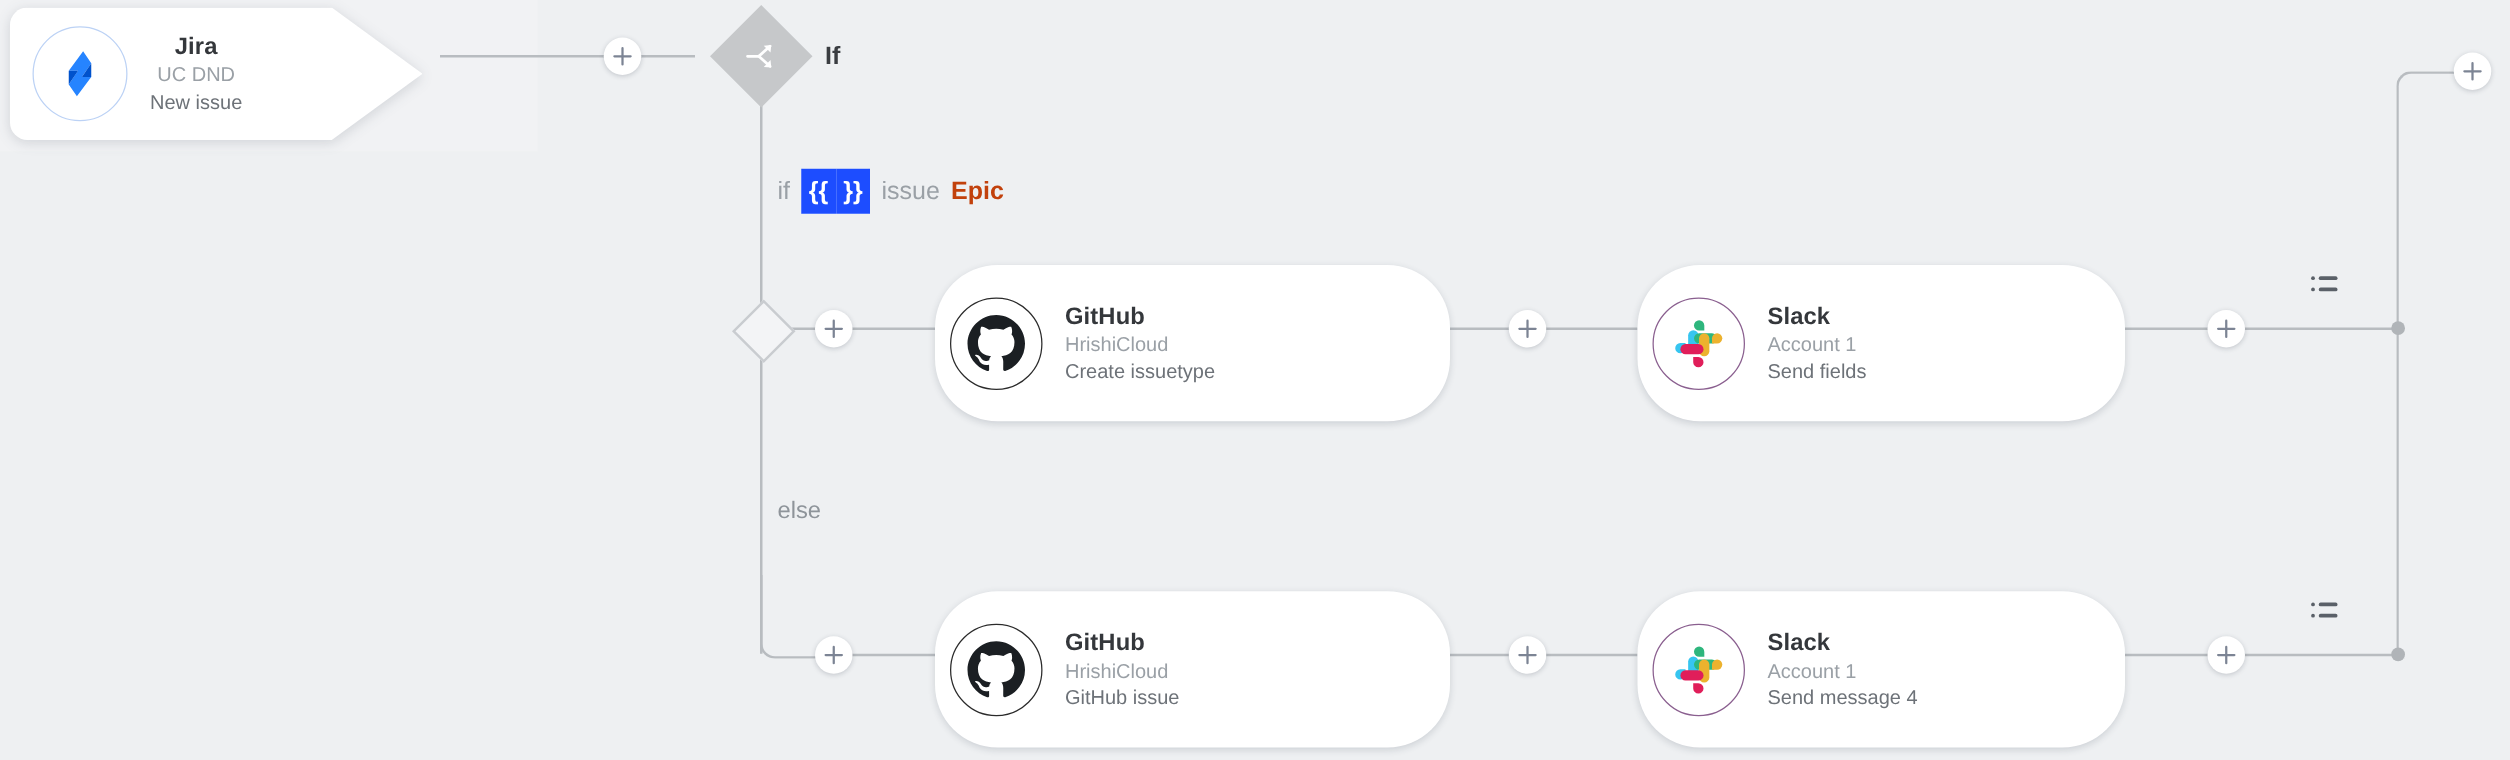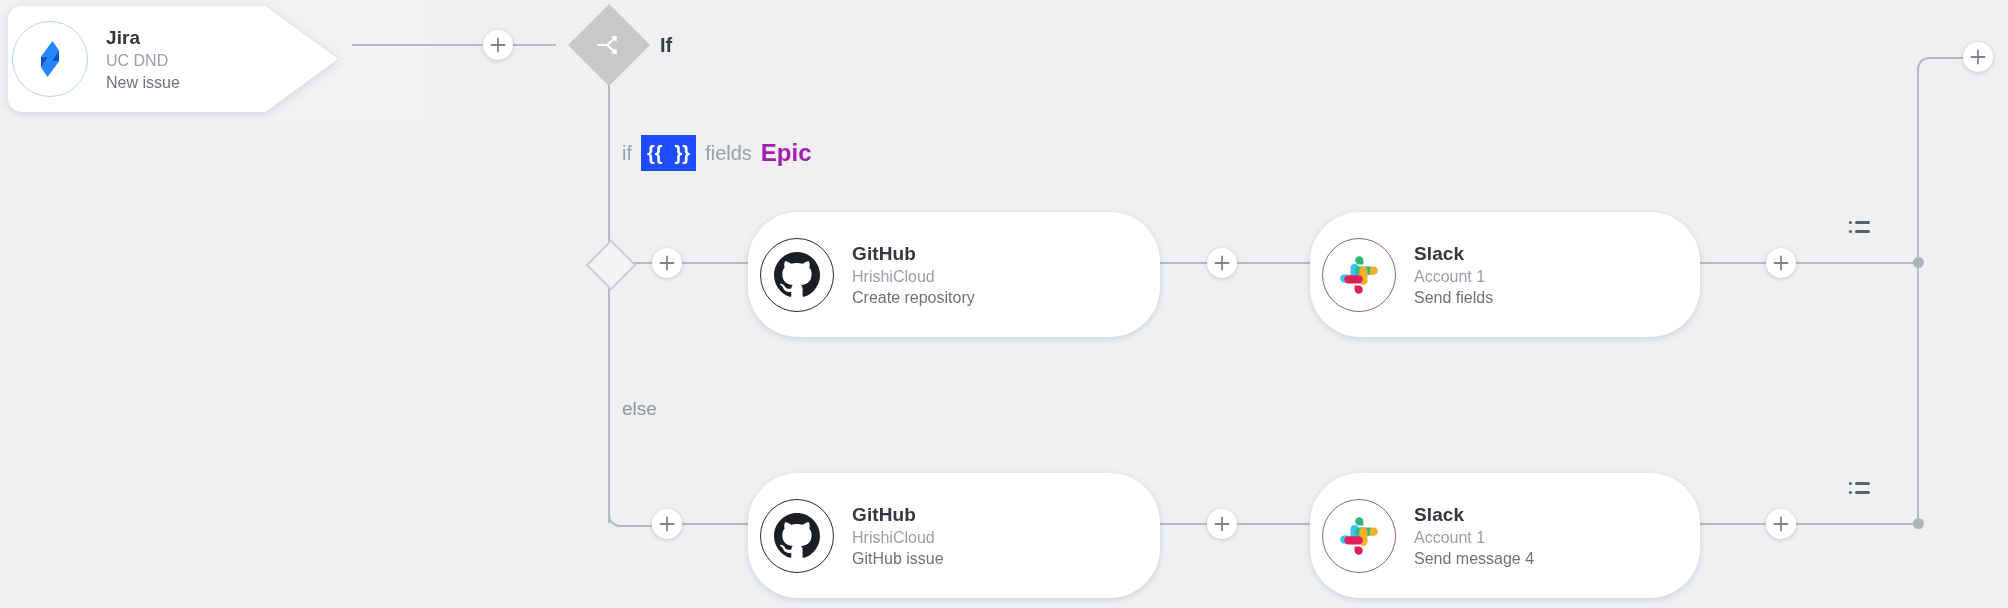--- a/index.html
+++ b/index.html
@@ -70,22 +70,23 @@
     cursor: pointer;
   }
   .trigger-shape {
     width: 100%;
     height: 100%;
     background: #ffffff;
     clip-path: polygon(0% 22%, 0% 0%, 78% 0%, 78% 0%, 100% 50%, 78% 100%, 0% 100%, 0% 78%);
     border-radius: 14px;
     display: flex;
     align-items: center;
-    padding-left: 4px;
+    padding-left: 18px;
     box-sizing: border-box;
+    text-align: center;
   }
 
   
   .node {
     position: absolute;
     height: 125px;
     border-radius: 50px;
     background: #ffffff;
     box-shadow: 0 2px 6px rgba(40,50,70,.16);
     display: flex;
@@ -203,23 +204,23 @@
     padding: 0 6px;
     box-sizing: border-box;
   }
   .expr-body {
     color: #25282c;
     font-weight: bold;
     padding: 0 5px;
     font-size: 20px;
   }
   .cond-val {
-    color: #a21caf;
+    color: #c2410c;
     font-weight: bold;
-    font-size: 24px;
+    font-size: 20px;
     text-align: center;
   }
 
   
   .list-icon {
     position: absolute;
     z-index: 6;
     cursor: pointer;
   }
 
@@ -294,42 +295,42 @@
     </svg>
   </div>
   <div class="lbl-if" style="left:660px; top:34px;">If</div>
 
   <div class="cond-row" style="left:622px; top:135px;">
     <span class="cond-kw">if</span>
     <span class="expr-chip" style="margin-left:9px;">
       <span class="expr-brace">{{</span>
       <span class="expr-brace">}}</span>
     </span>
-    <span class="cond-kw sp-l sp-r">fields</span>
+    <span class="cond-kw sp-l sp-r">issue</span>
     <span class="cond-val">Epic</span>
   </div>
 
   <div class="branch-diamond" style="left:593px; top:247px;"></div>
 
   <div class="plus-btn" style="left:652px; top:248px;">
     <svg width="18" height="18" viewBox="0 0 18 18">
         <path d="M9 2.5v13M2.5 9h13" stroke="#7c8494" stroke-width="1.8" stroke-linecap="round"></path>
       </svg>
   </div>
 
   <div class="node" style="left:748px; top:212px; width:412px;">
     <div class="icon-badge badge-github">
       <svg width="48" height="48" viewBox="0 0 24 24" aria-hidden="true">
         <path fill="#1b1f23" d="M12 .5C5.73.5.5 5.73.5 12c0 5.08 3.29 9.39 7.86 10.91.58.1.79-.25.79-.56 0-.28-.01-1.02-.02-2-3.2.69-3.88-1.54-3.88-1.54-.52-1.33-1.28-1.69-1.28-1.69-1.05-.72.08-.7.08-.7 1.16.08 1.77 1.19 1.77 1.19 1.03 1.77 2.7 1.26 3.36.96.1-.75.4-1.26.73-1.55-2.55-.29-5.24-1.28-5.24-5.68 0-1.25.45-2.28 1.18-3.08-.12-.29-.51-1.46.11-3.05 0 0 .96-.31 3.15 1.18a10.9 10.9 0 0 1 5.74 0c2.18-1.49 3.14-1.18 3.14-1.18.63 1.59.24 2.76.12 3.05.74.8 1.18 1.83 1.18 3.08 0 4.41-2.7 5.38-5.27 5.67.42.36.78 1.06.78 2.14 0 1.55-.01 2.8-.01 3.18 0 .31.21.67.8.56A11.52 11.52 0 0 0 23.5 12C23.5 5.73 18.27.5 12 .5z"></path>
       </svg>
     </div>
     <div class="node-text">
       <div class="node-title">GitHub</div>
       <div class="node-account">HrishiCloud</div>
-      <div class="node-action">Create repository</div>
+      <div class="node-action">Create issuetype</div>
     </div>
   </div>
 
   <div class="plus-btn" style="left:1207px; top:248px;">
     <svg width="18" height="18" viewBox="0 0 18 18">
         <path d="M9 2.5v13M2.5 9h13" stroke="#7c8494" stroke-width="1.8" stroke-linecap="round"></path>
       </svg>
   </div>
 
   <div class="node" style="left:1310px; top:212px; width:390px;">

